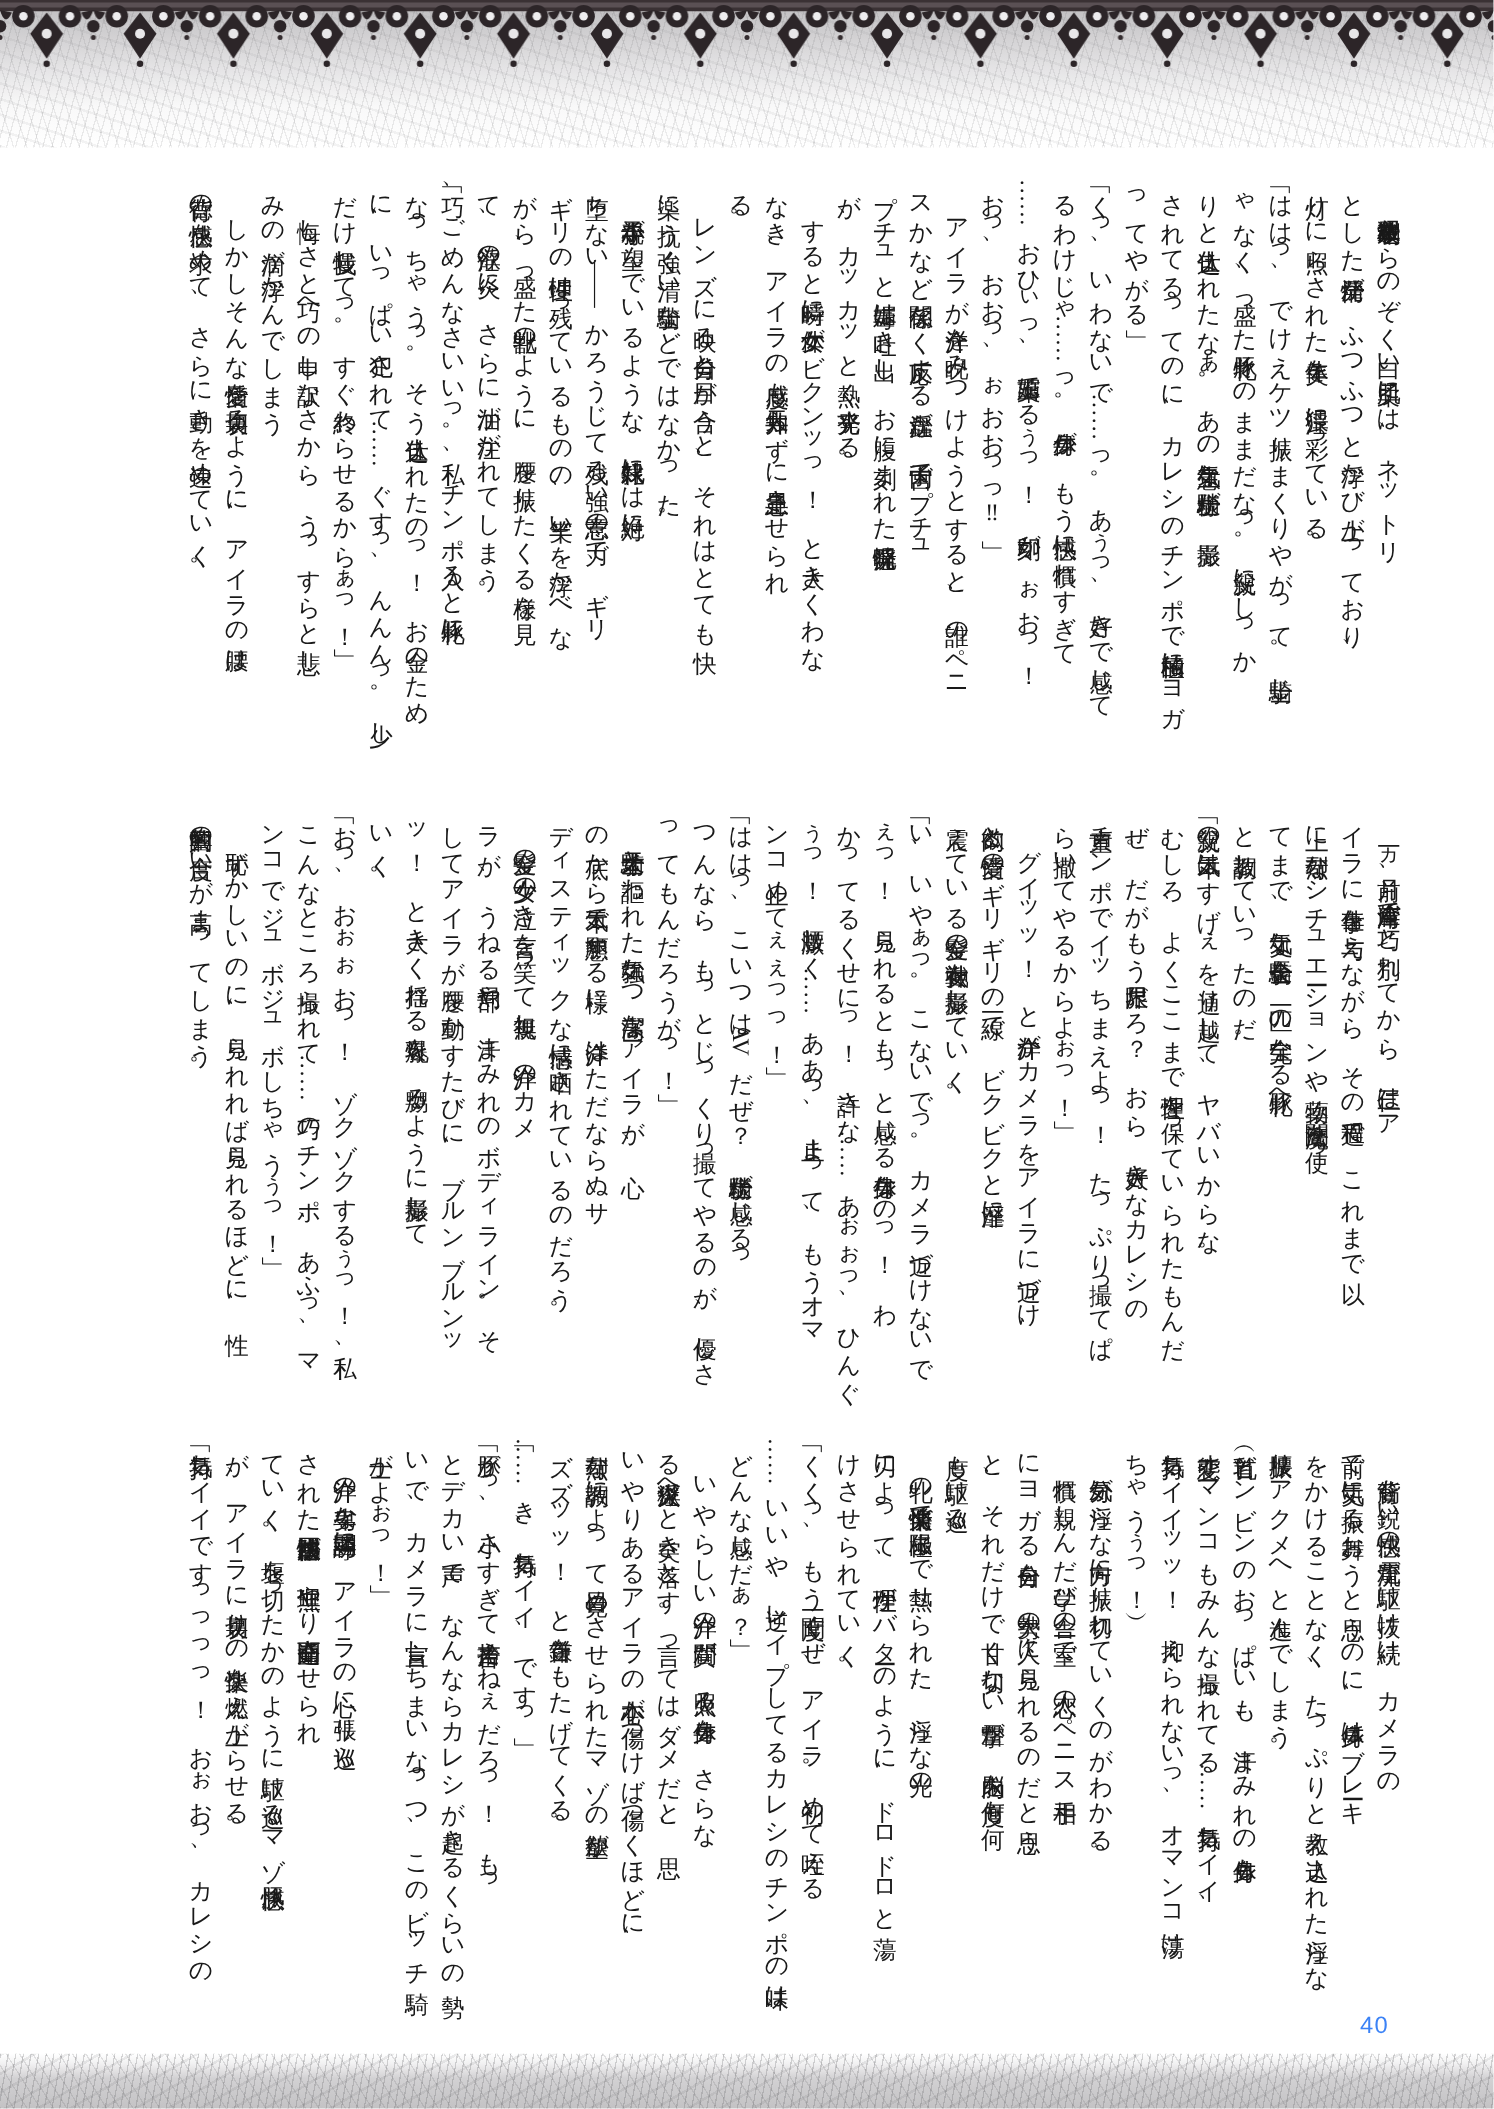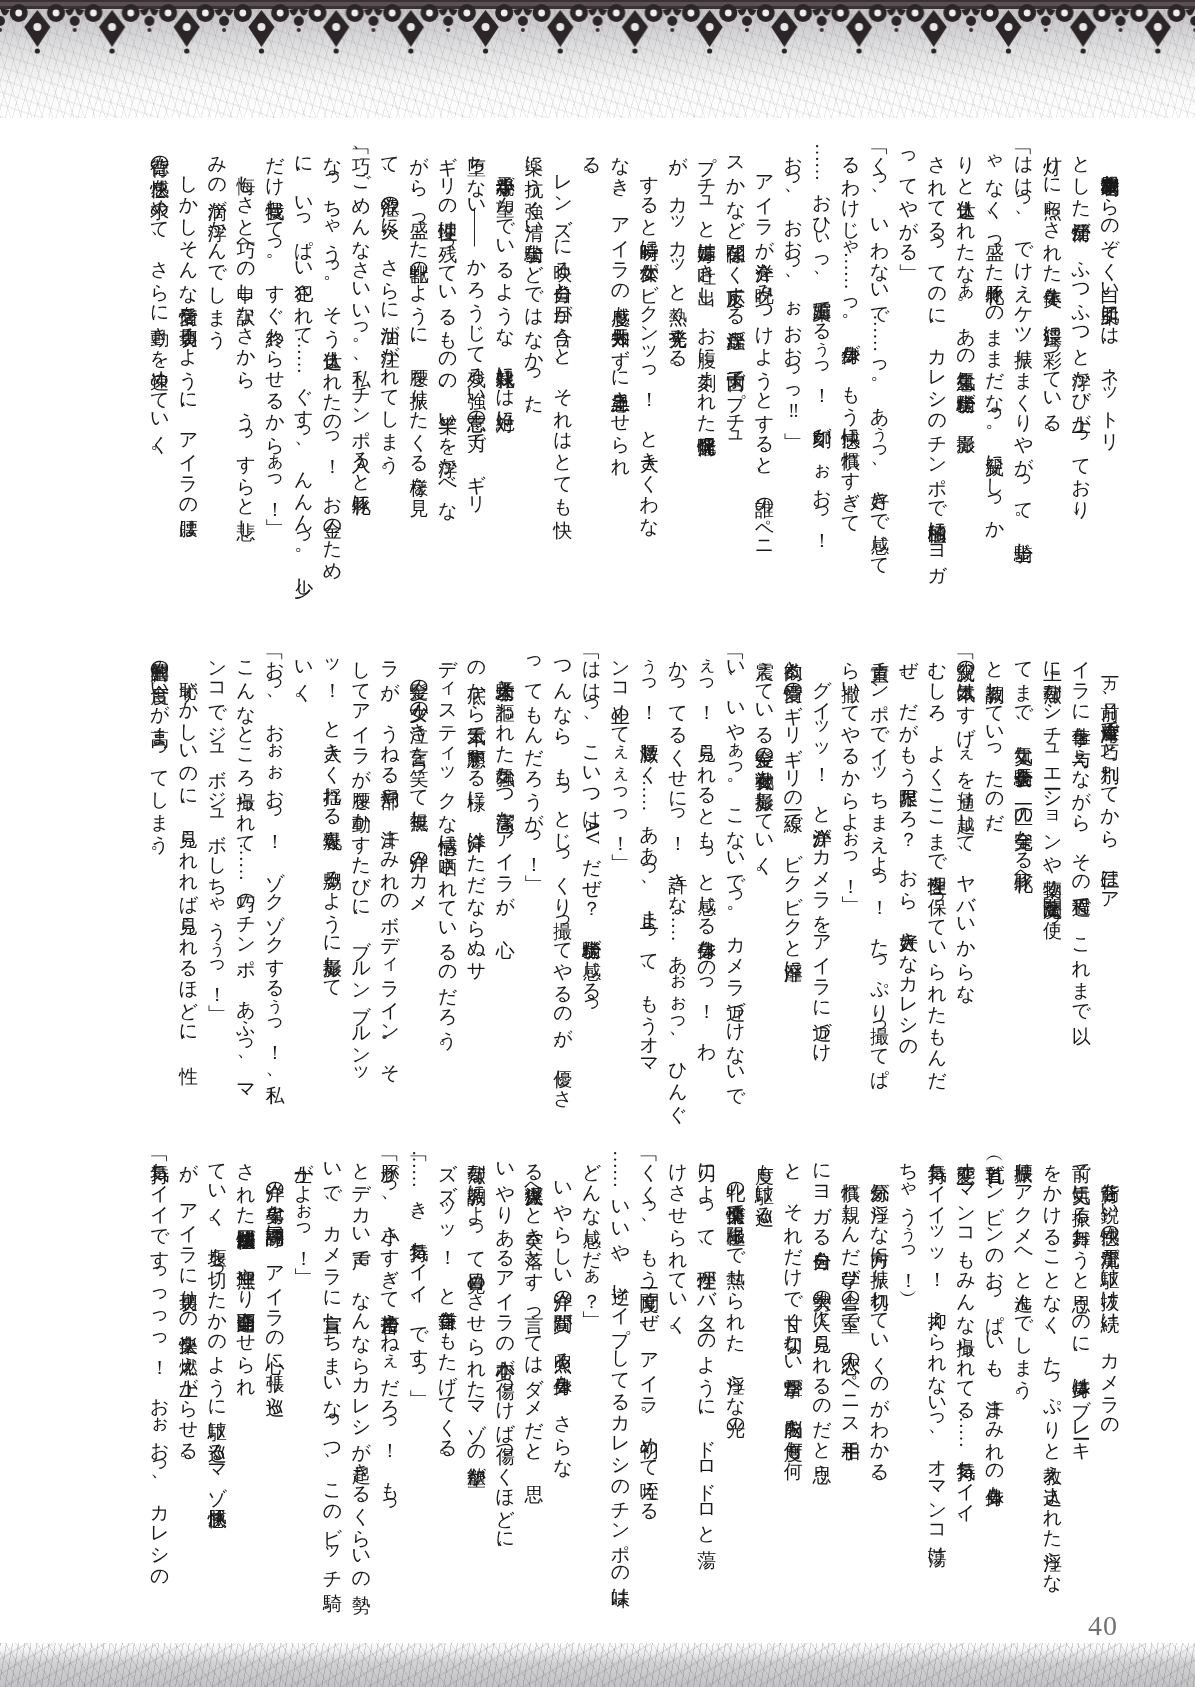--- a/index.html
+++ b/index.html
@@ -54,23 +54,23 @@
     padding: 0;
     white-space: pre;
     line-height: 28.8px;
     letter-spacing: 0;
   }
   
   .pagenum {
     position: absolute;
     left: 1088px;
     top: 1610px;
-    font-family: Liberation Serif, serif;
-    font-size: 28px;
-    color: #737373;
+    font-family: Liberation Sans, sans-serif;
+    font-size: 19px;
+    color: #3b82f6;
     letter-spacing: 1px;
   }
 </style>
 </head>
 <body>
 
 <div class="page">
 
   <div class="grunge-top"></div>
 

